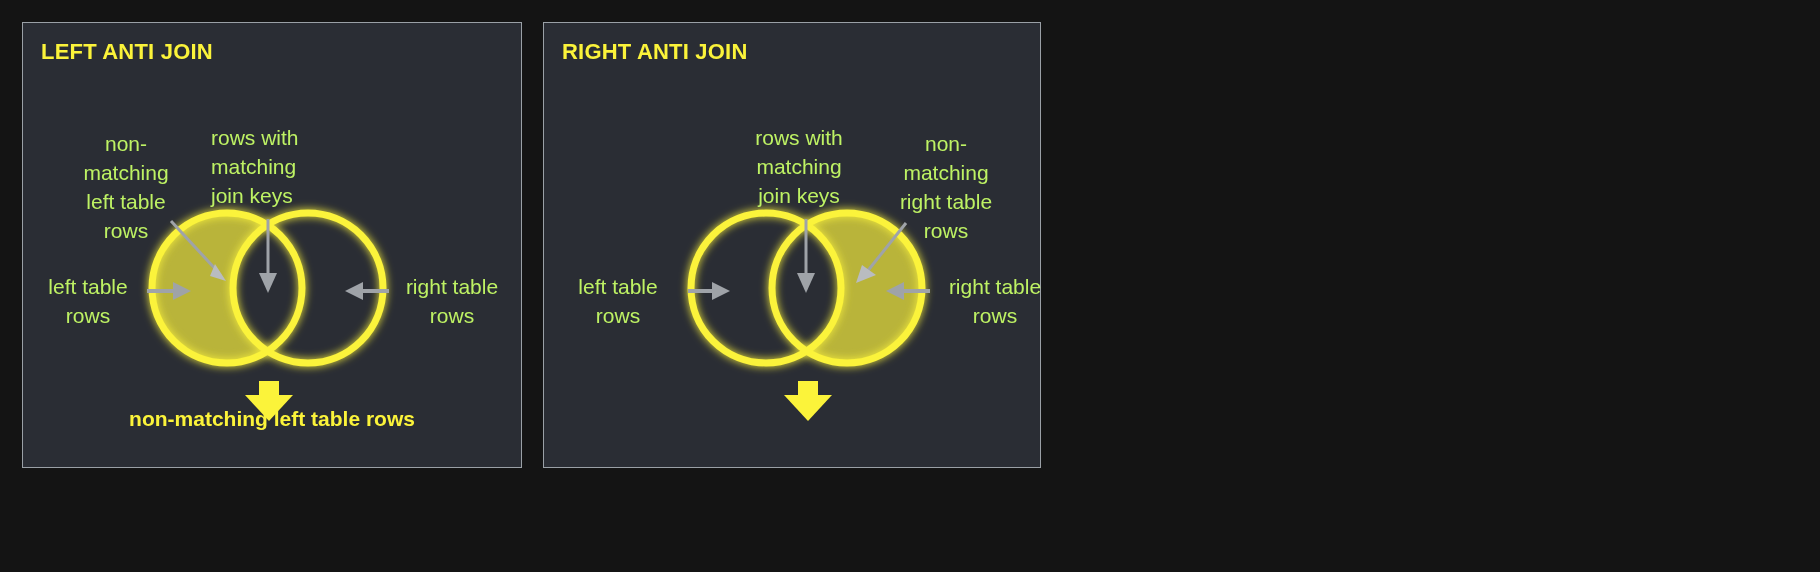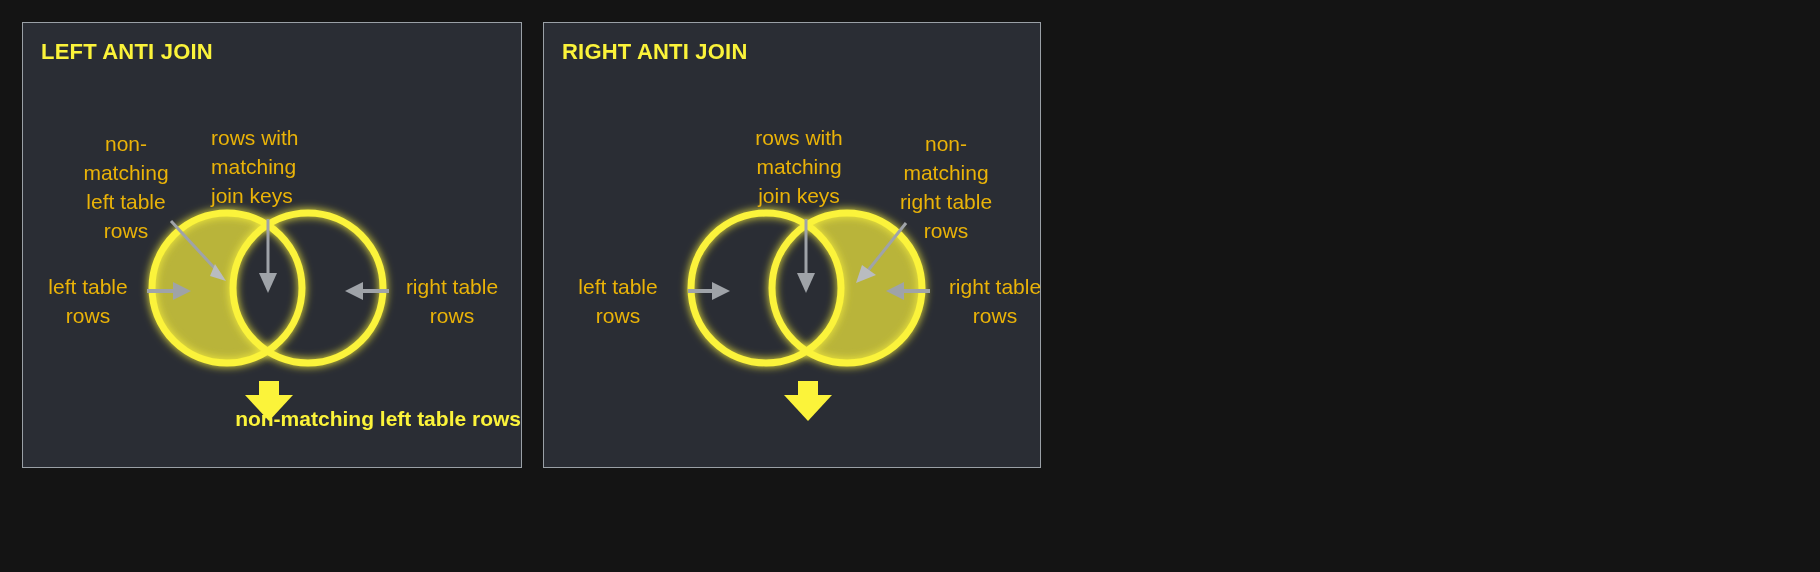--- a/index.html
+++ b/index.html
@@ -46,32 +46,32 @@
     left: 0;
     top: 0;
     width: 100%;
     height: 100%;
   }
 
   .venn-svg { position: absolute; left: 0; top: 0; }
 
   .note {
     position: absolute;
-    color: #eab308;
+    color: #bef264;
     font-size: 21px;
     line-height: 29px;
     white-space: pre-line;
   }
   .note.center { text-align: center; }
   .note.left   { text-align: left; }
 
   .caption {
     position: absolute;
     width: 100%;
-    text-align: right;
+    text-align: center;
     font-size: 21px;
     font-weight: bold;
     color: #fbf33a;
     white-space: nowrap;
   }
 </style>
 </head>
 <body>
 
 <div id="stage">

